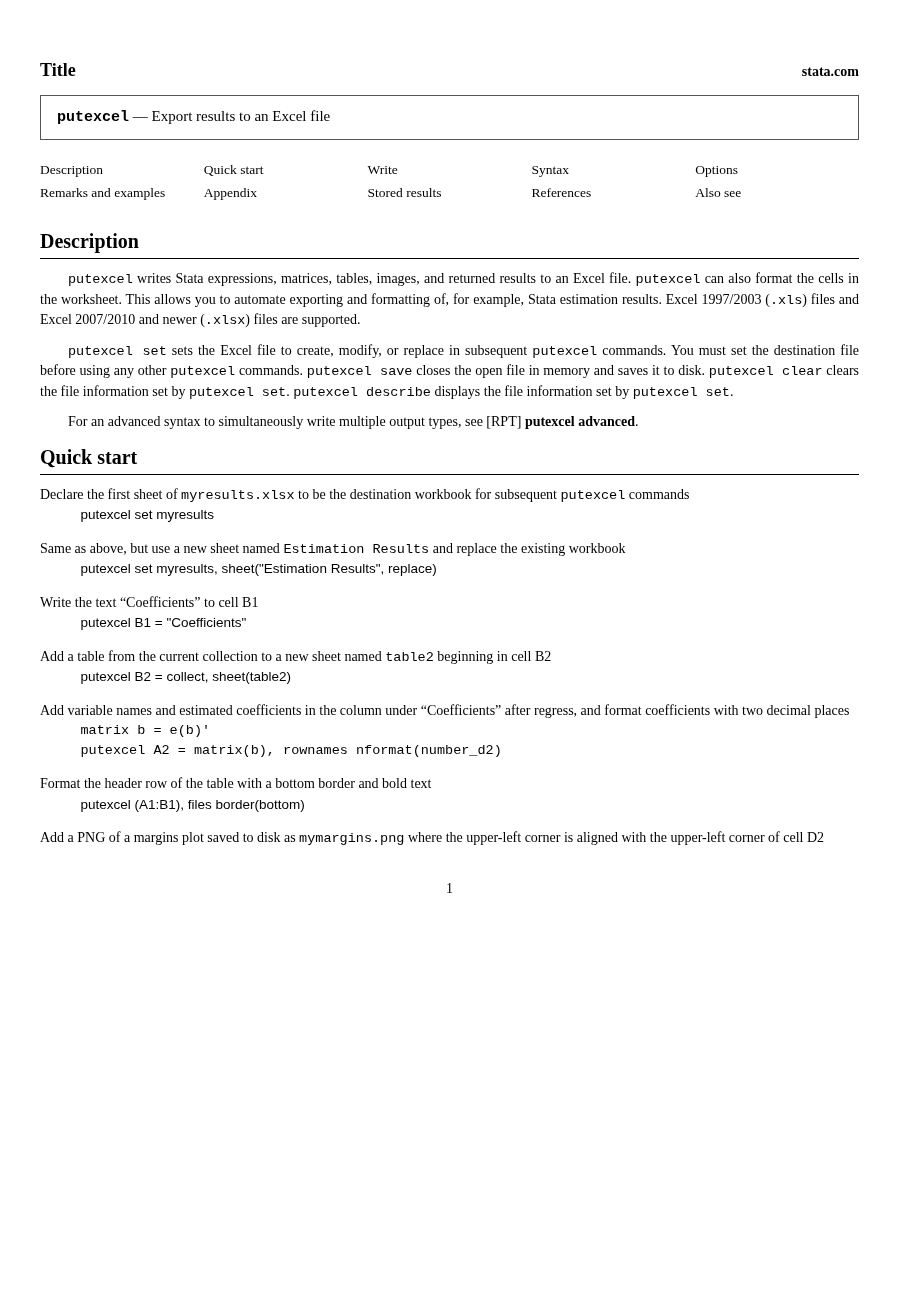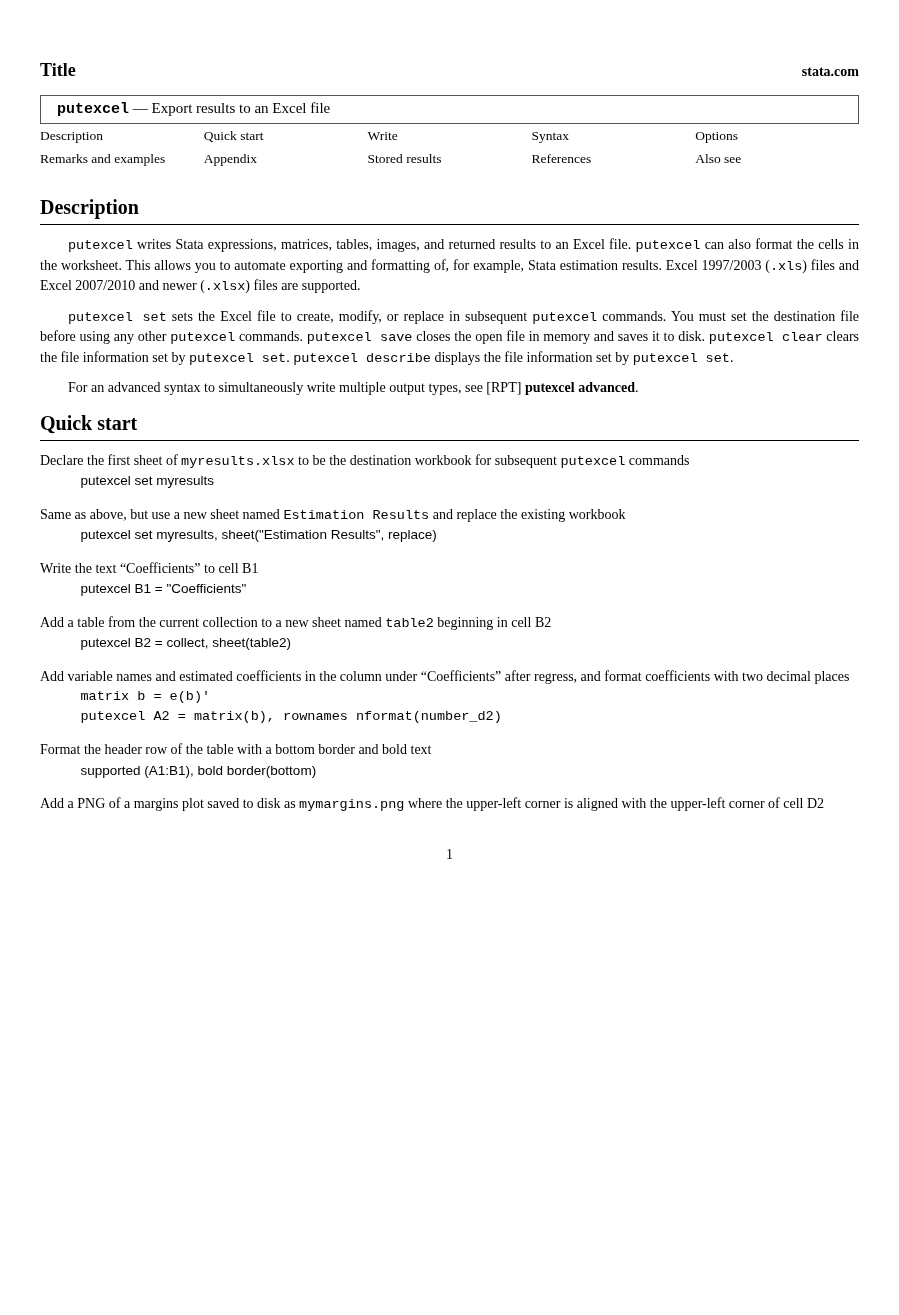--- a/index.html
+++ b/index.html
@@ -24,21 +24,22 @@
       font-weight: bold;
       margin-top: 37px;
     }
     .header-site {
       font-size: 14px;
       font-weight: bold;
     }
 
     .title-box {
       border: 1px solid #555;
-      padding: 2px 16px;
+      padding: 10px 16px;
+      margin-bottom: 18px;
       font-size: 15px;
     }
     .title-box .cmd {
       font-family: "Courier New", Courier, monospace;
       font-weight: bold;
     }
 
     .nav-table {
       width: 100%;
       margin-bottom: 22px;
@@ -168,21 +169,21 @@
   </div>
 
   <div class="qs-item">
     <span class="qs-desc">Add variable names and estimated coefficients in the column under “Coefficients” after regress, and format coefficients with two decimal places</span>
     <span class="qs-code-block">matrix b = e(b)'
 putexcel A2 = matrix(b), rownames nformat(number_d2)</span>
   </div>
 
   <div class="qs-item">
     <span class="qs-desc">Format the header row of the table with a bottom border and bold text</span>
-    <span class="qs-code">supported (A1:B1), bold border(bottom)</span>
+    <span class="qs-code">putexcel (A1:B1), files border(bottom)</span>
   </div>
 
   <div class="qs-item">
     <span class="qs-desc">Add a PNG of a margins plot saved to disk as <code class="inline-code">mymargins.png</code> where the upper-left corner is aligned with the upper-left corner of cell D2</span>
   </div>
 </div>
 
 <div class="page-number">1</div>
 
 </body></html>

